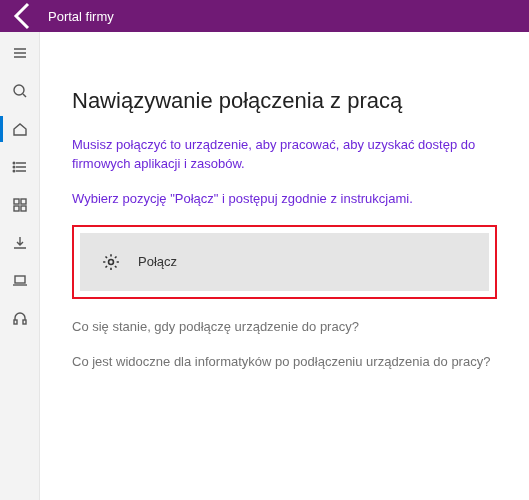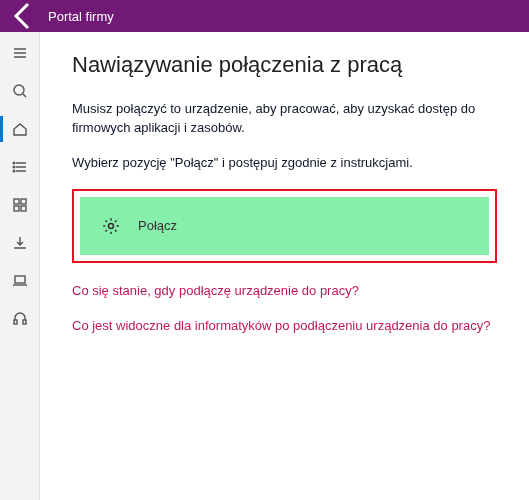--- a/index.html
+++ b/index.html
@@ -71,64 +71,65 @@
       width: 16px;
       height: 16px;
       stroke: #555;
       fill: none;
       stroke-width: 1.4;
     }
     .content {
       flex: 1;
       padding: 20px 32px 16px 32px;
       overflow-y: auto;
+      margin-top: 36px;
     }
     .page-title {
       font-size: 22px;
       font-weight: 400;
       color: #222;
       margin-bottom: 22px;
     }
     .para {
       font-size: 13px;
       line-height: 1.45;
-      color: #0f172a;
+      color: #6d28d9;
       margin-bottom: 16px;
     }
     .para.tight {
       margin-bottom: 2px;
     }
     .connect-wrap {
       border: 2px solid #e81123;
       padding: 6px;
       margin: 8px 0 20px 0;
     }
     .connect-btn {
-      background: #86efac;
+      background: #e5e5e5;
       height: 58px;
       display: flex;
       align-items: center;
       padding: 0 22px;
       cursor: pointer;
       gap: 18px;
     }
     .connect-btn svg {
       width: 18px;
       height: 18px;
       stroke: #333;
       fill: none;
       stroke-width: 1.4;
     }
     .connect-label {
       font-size: 13px;
       color: #333;
     }
     .link-q {
       font-size: 13px;
-      color: #be185d;
+      color: #737373;
       margin-bottom: 20px;
       cursor: pointer;
     }
   </style>
 </head>
 <body>
 
 <div class="titlebar">
   <div class="back-btn">
     <svg viewBox="0 0 16 16">

